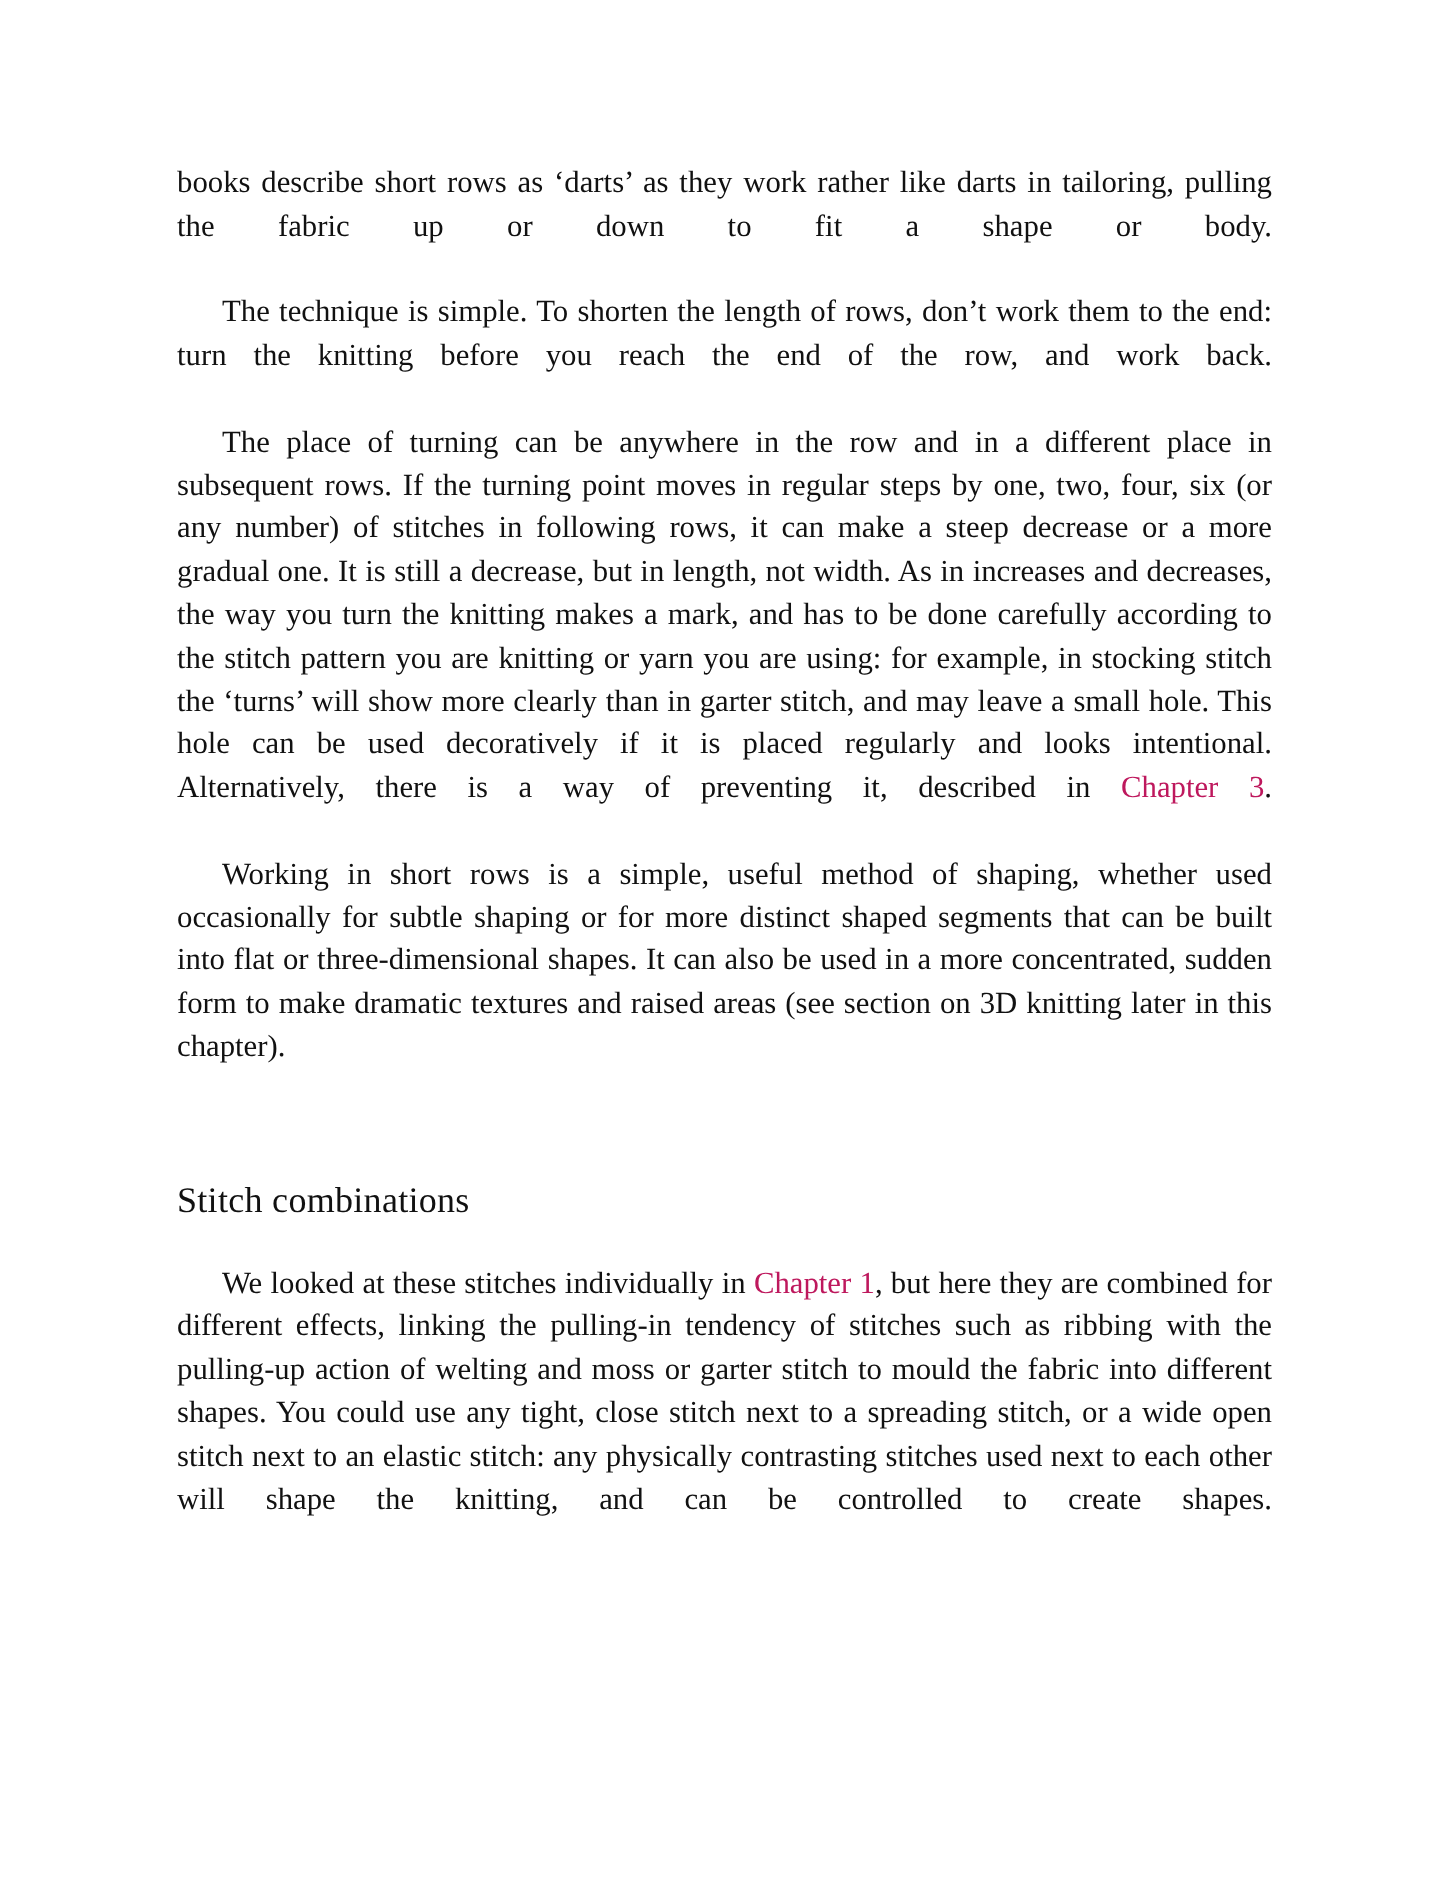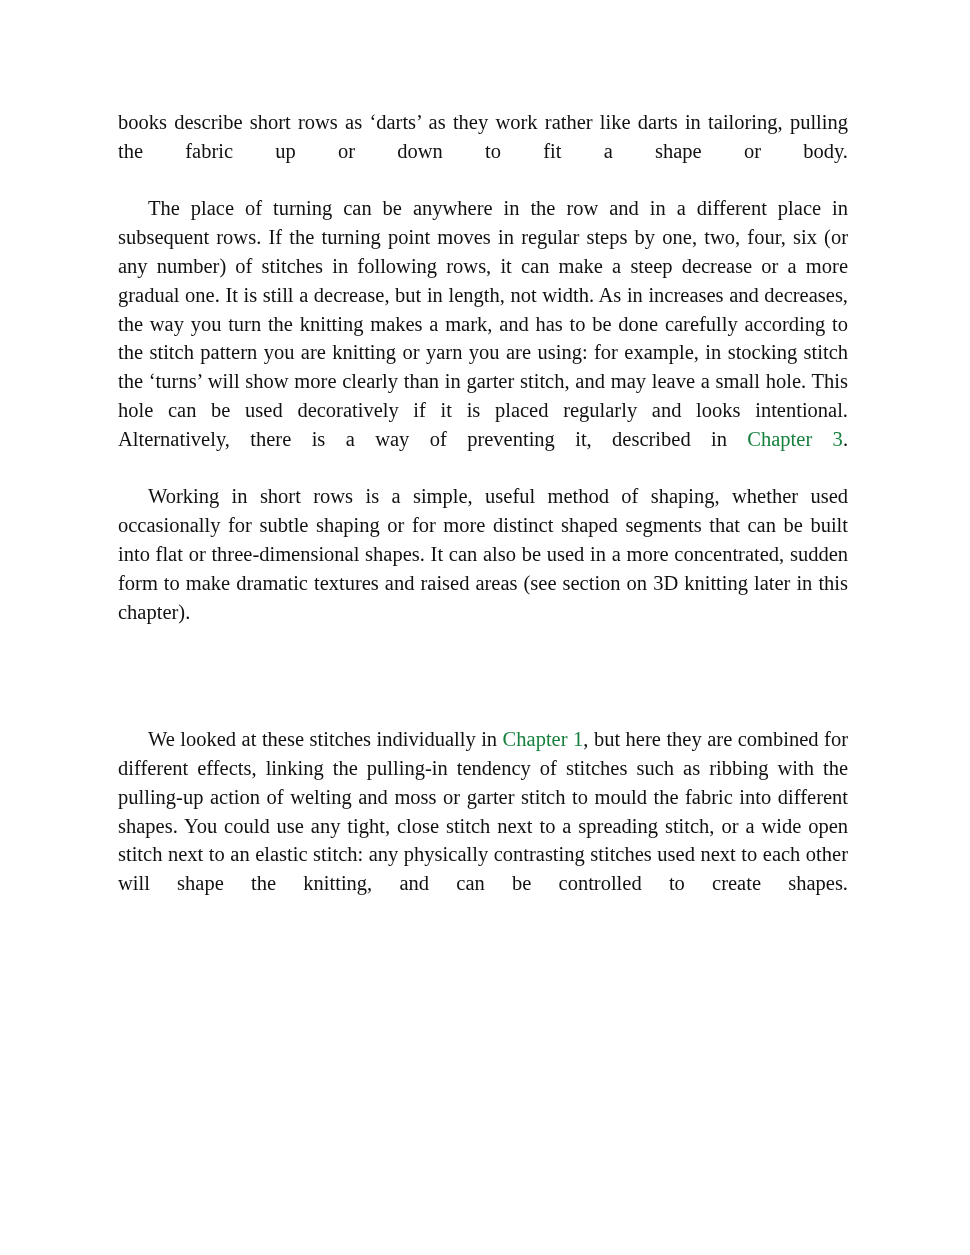--- a/index.html
+++ b/index.html
@@ -40,39 +40,41 @@
     margin: 0;
     font-weight: normal;
     font-size: 24px;
     line-height: 30px;
     color: #111111;
     letter-spacing: 0.2px;
   }
   .gap-before-heading { height: 44px; }
   .gap-after-heading  { height: 26px; }
   .link {
-    color: #15803d;
+    color: #be185d;
     text-decoration: none;
   }
   
   p:after {
     content: "";
     display: inline-block;
     width: 100%;
   }
 </style>
 </head>
 <body>
 
 <div class="page">
   <div class="text-col">
 
     <p id="para-1"><span>books describe short rows as ‘darts’ as they work rather like darts in tailoring, pulling the fabric up or down to fit a shape or body.</span></p>
+    <p class="indent" id="para-2"><span>The technique is simple. To shorten the length of rows, don’t work them to the end: turn the knitting before you reach the end of the row, and work back.</span></p>
     <p class="indent" id="para-3"><span>The place of turning can be anywhere in the row and in a different place in subsequent rows. If the turning point moves in regular steps by one, two, four, six (or any number) of stitches in following rows, it can make a steep decrease or a more gradual one. It is still a decrease, but in length, not width. As in increases and decreases, the way you turn the knitting makes a mark, and has to be done carefully according to the stitch pattern you are knitting or yarn you are using: for example, in stocking stitch the ‘turns’ will show more clearly than in garter stitch, and may leave a small hole. This hole can be used decoratively if it is placed regularly and looks intentional. Alternatively, there is a way of preventing it, described in </span><a class="link" href="#">Chapter 3</a><span>.</span></p>
     <p class="indent" id="para-4"><span>Working in short rows is a simple, useful method of shaping, whether used occasionally for subtle shaping or for more distinct shaped segments that can be built into flat or three-dimensional shapes. It can also be used in a more concentrated, sudden form to make dramatic textures and raised areas (see section on 3D knitting later in this chapter).</span></p>
 
     <div class="gap-before-heading"></div>
+    <h2 class="heading">Stitch combinations</h2>
     <div class="gap-after-heading"></div>
 
     <p class="indent" id="para-6"><span>We looked at these stitches individually in </span><a class="link" href="#">Chapter 1</a><span>, but here they are combined for different effects, linking the pulling-in tendency of stitches such as ribbing with the pulling-up action of welting and moss or garter stitch to mould the fabric into different shapes. You could use any tight, close stitch next to a spreading stitch, or a wide open stitch next to an elastic stitch: any physically contrasting stitches used next to each other will shape the knitting, and can be controlled to create shapes.</span></p>
 
   </div>
 </div>
 
 </body></html>

